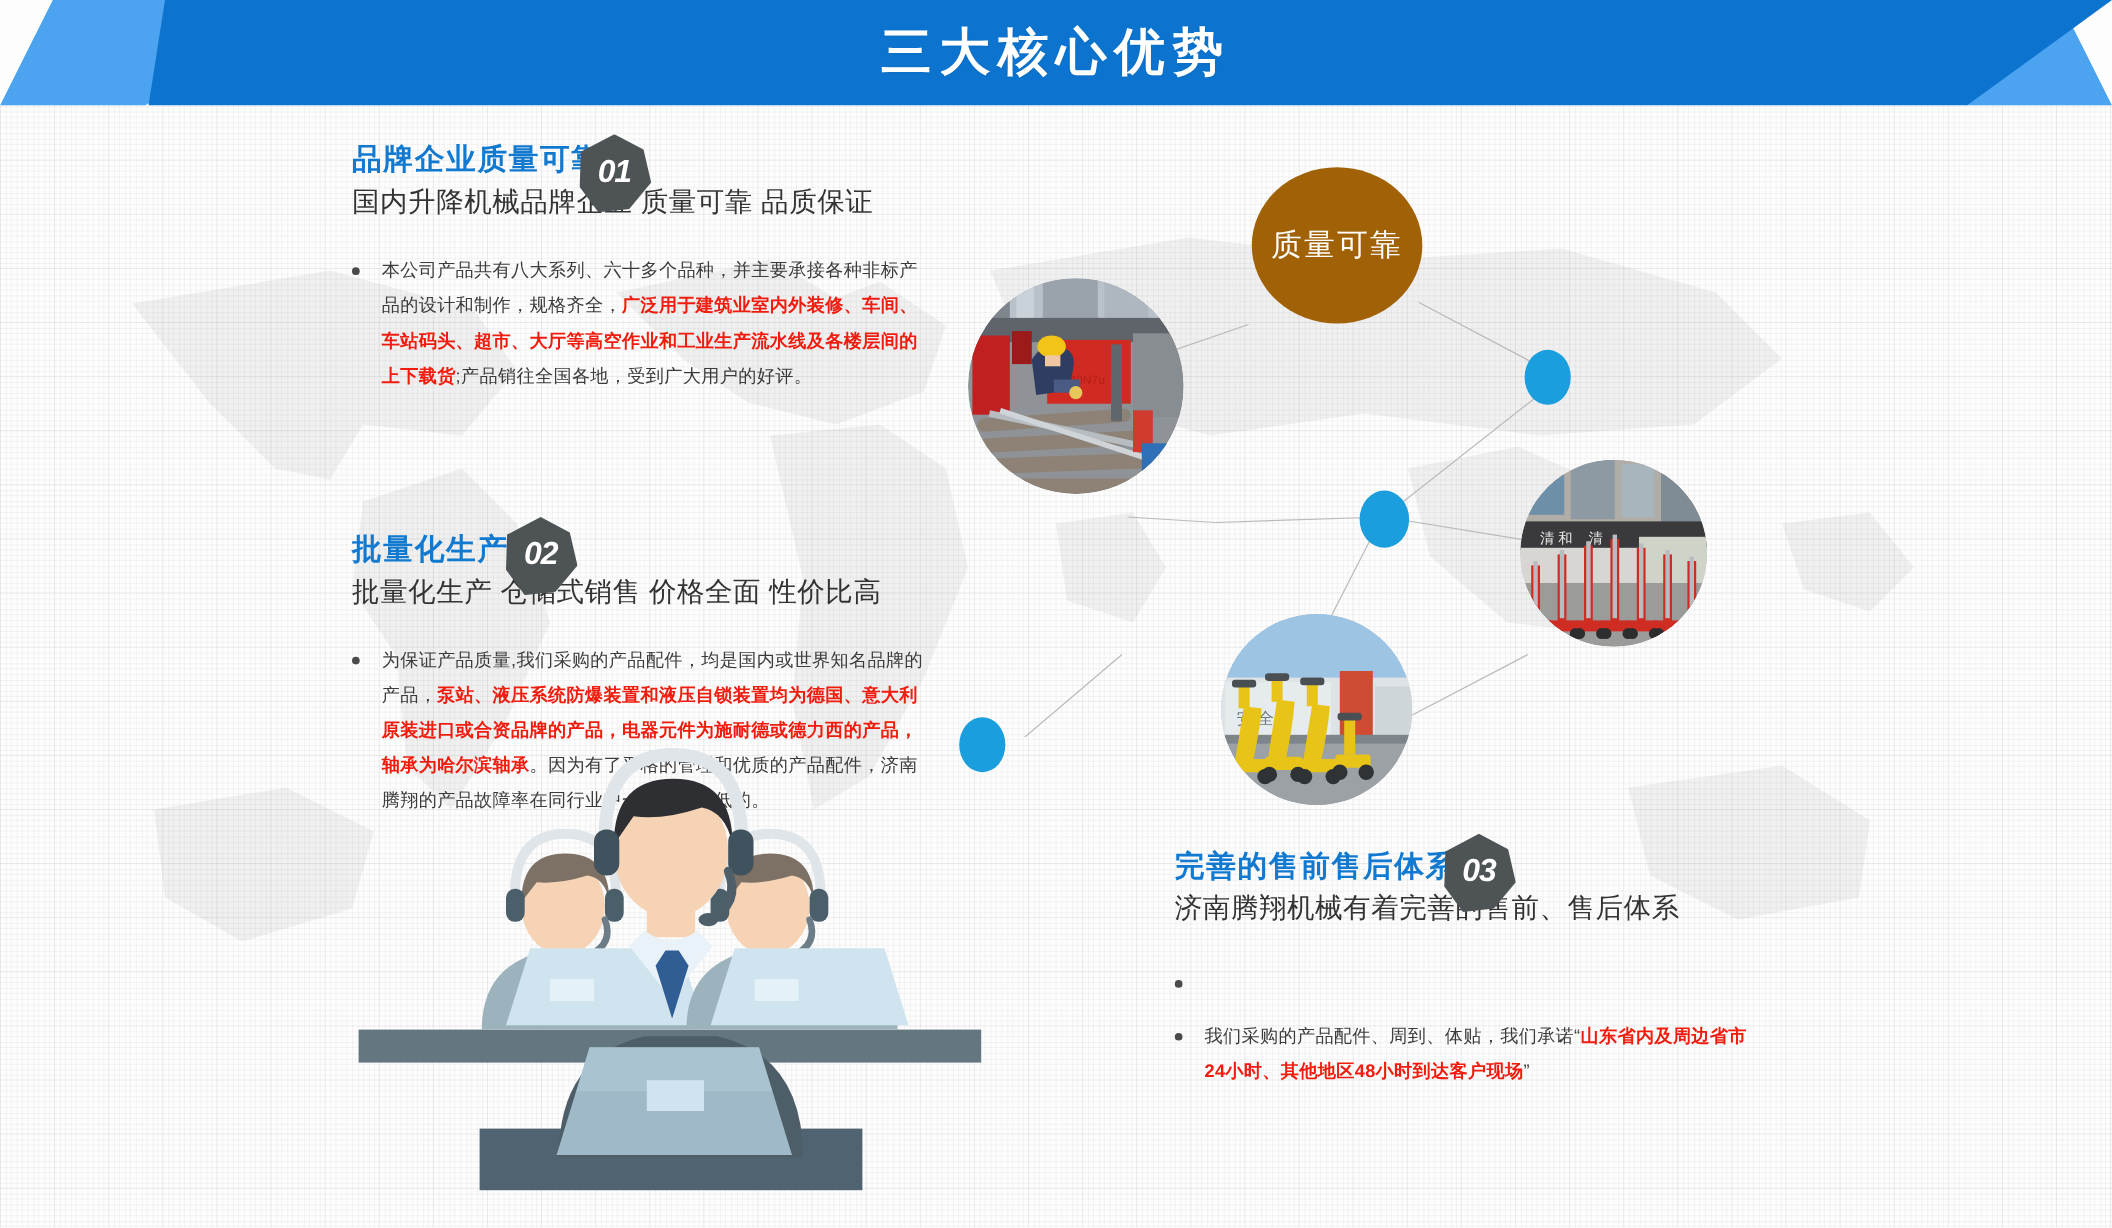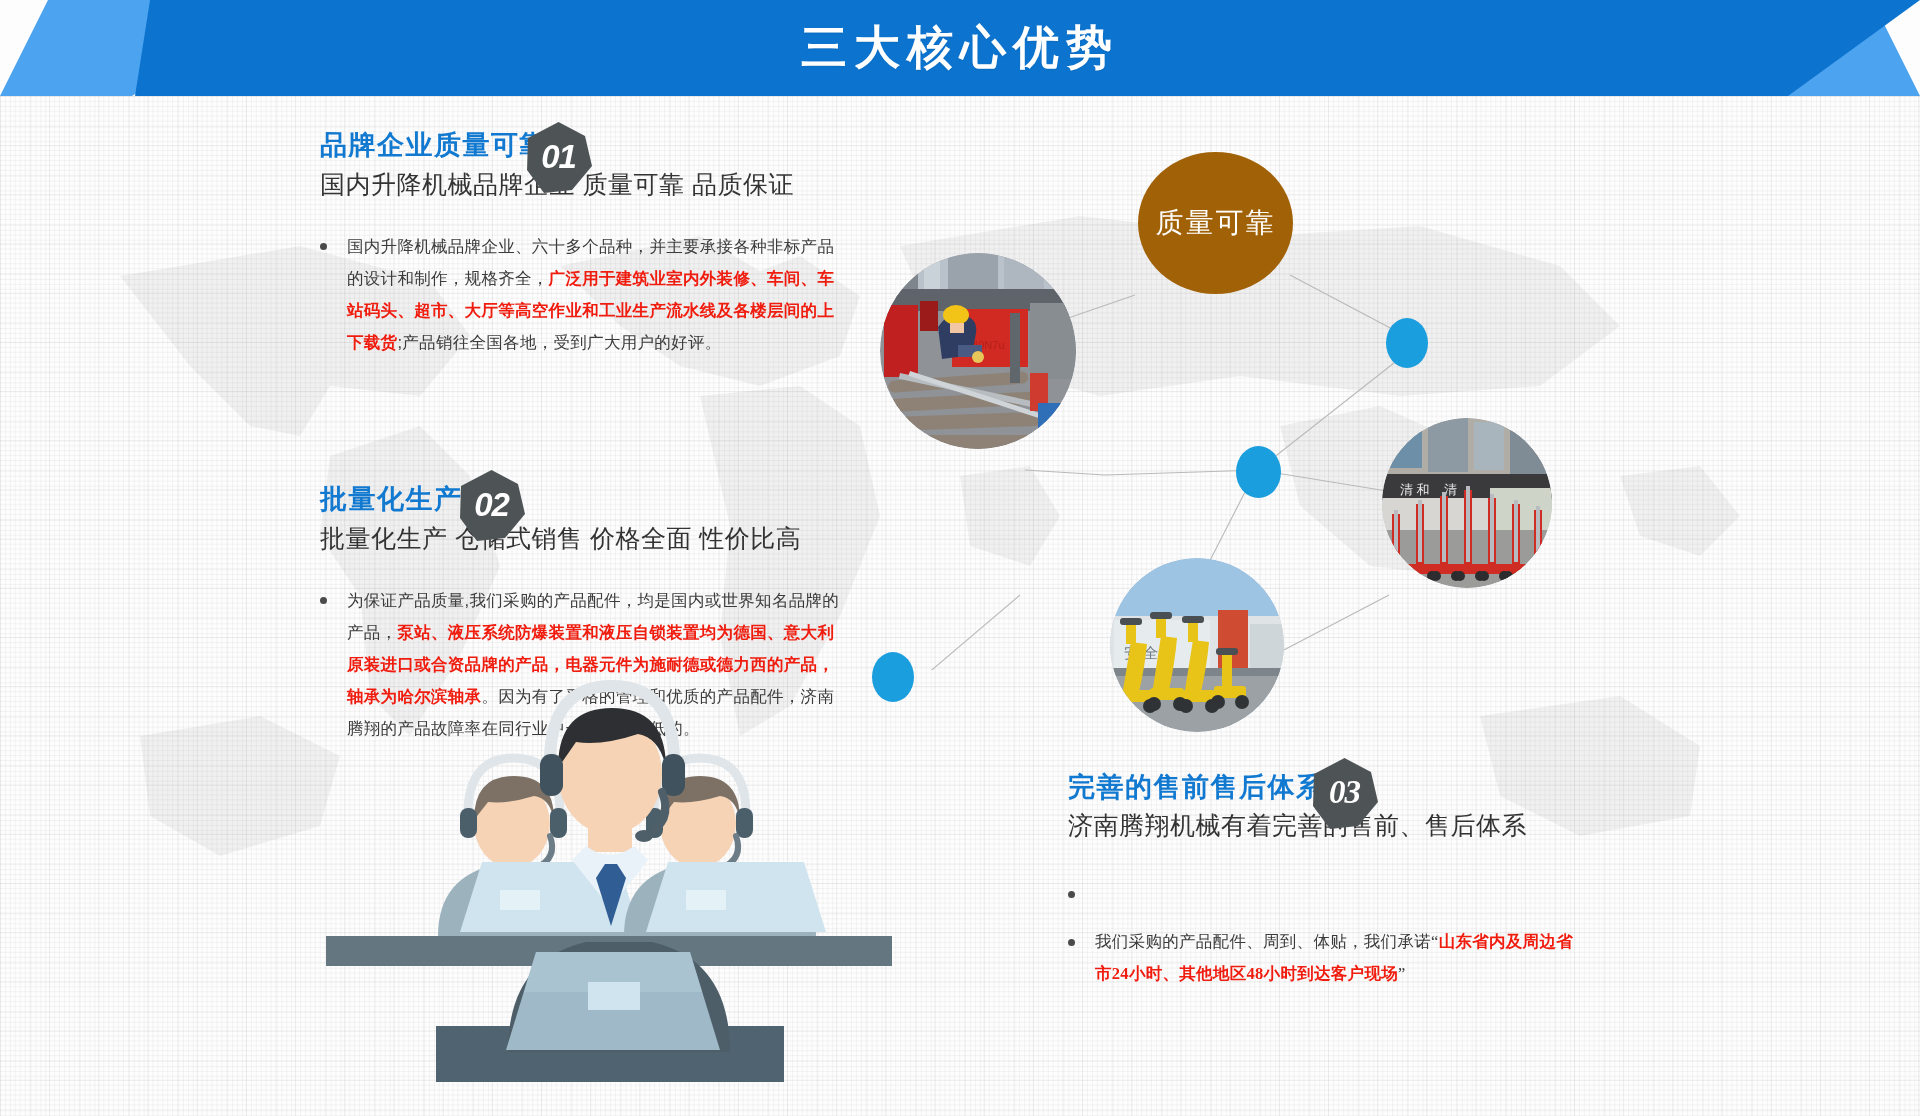--- a/index.html
+++ b/index.html
@@ -51,21 +51,21 @@
     color:#1279d0;font-size:27px;font-weight:bold;letter-spacing:1.5px;
     line-height:34px;display:inline-block;white-space:nowrap;
   }
   .sec-sub{
     color:#333333;font-size:25px;line-height:36px;margin-top:4px;
     letter-spacing:.5px;white-space:nowrap;
   }
   .badge{
     position:absolute;width:67px;height:71px;
     display:flex;align-items:center;justify-content:center;
-    color:#ffffff;font-size:33px;font-weight:bold;font-style:italic;
+    color:#ffffff;font-size:29px;font-weight:bold;font-style:italic;
     letter-spacing:-1px;
   }
   .badge .hept{position:absolute;inset:0;}
   .badge span{position:relative;z-index:2;padding-bottom:2px;}
 
   
   .bullets{margin-top:28px;}
   .bullet{display:flex;align-items:flex-start;margin-bottom:22px;}
   .bullet .dot{
     width:7px;height:7px;border-radius:50%;background:#4a4a4a;
@@ -141,21 +141,21 @@
         <svg class="hept" viewBox="0 0 67 71">
           <polygon points="33.5,0 60,14 67,44 47,68 19,71 2,48 3,16" fill="#4e5456"></polygon>
         </svg>
         <span>01</span>
       </div>
       <div class="sec-sub">国内升降机械品牌企业 质量可靠 品质保证</div>
     </div>
     <div class="bullets">
       <div class="bullet">
         <span class="dot"></span>
-        <span class="txt"><span>国内升降机械品牌企业、六十多个品种，并主要承接各种非标产品的设计和制作，规格齐全，</span><span class="hl">广泛用于建筑业室内外装修、车间、车站码头、超市、大厅等高空作业和工业生产流水线及各楼层间的上下载货</span><span>;产品销往全国各地，受到广大用户的好评。</span></span>
+        <span class="txt"><span>本公司产品共有八大系列、六十多个品种，并主要承接各种非标产品的设计和制作，规格齐全，</span><span class="hl">广泛用于建筑业室内外装修、车间、车站码头、超市、大厅等高空作业和工业生产流水线及各楼层间的上下载货</span><span>;产品销往全国各地，受到广大用户的好评。</span></span>
       </div>
     </div>
   </div>
 
   <div class="sec" style="left:320px;top:482px;width:520px;">
     <div class="sec-head">
       <div class="sec-title">批量化生产</div>
       <div class="badge" style="left:138px;top:-12px;">
         <svg class="hept" viewBox="0 0 67 71">
           <polygon points="33.5,0 60,14 67,44 47,68 19,71 2,48 3,16" fill="#4e5456"></polygon>
@@ -165,21 +165,21 @@
       <div class="sec-sub">批量化生产 仓储式销售 价格全面 性价比高</div>
     </div>
     <div class="bullets">
       <div class="bullet">
         <span class="dot"></span>
         <span class="txt"><span>为保证产品质量,我们采购的产品配件，均是国内或世界知名品牌的产品，</span><span class="hl">泵站、液压系统防爆装置和液压自锁装置均为德国、意大利原装进口或合资品牌的产品，电器元件为施耐德或德力西的产品，轴承为哈尔滨轴承</span><span>。因为有了严格的管理和优质的产品配件，济南腾翔的产品故障率在同行业中一直是非常低的。</span></span>
       </div>
     </div>
   </div>
 
-  <div class="sec" style="left:1068px;top:770px;width:520px;font-family:Liberation Serif, serif;">
+  <div class="sec" style="left:1068px;top:770px;width:520px;">
     <div class="sec-head">
       <div class="sec-title">完善的售前售后体系</div>
       <div class="badge" style="left:243px;top:-12px;">
         <svg class="hept" viewBox="0 0 67 71">
           <polygon points="33.5,0 60,14 67,44 47,68 19,71 2,48 3,16" fill="#4e5456"></polygon>
         </svg>
         <span>03</span>
       </div>
       <div class="sec-sub">济南腾翔机械有着完善的售前、售后体系</div>
     </div>

